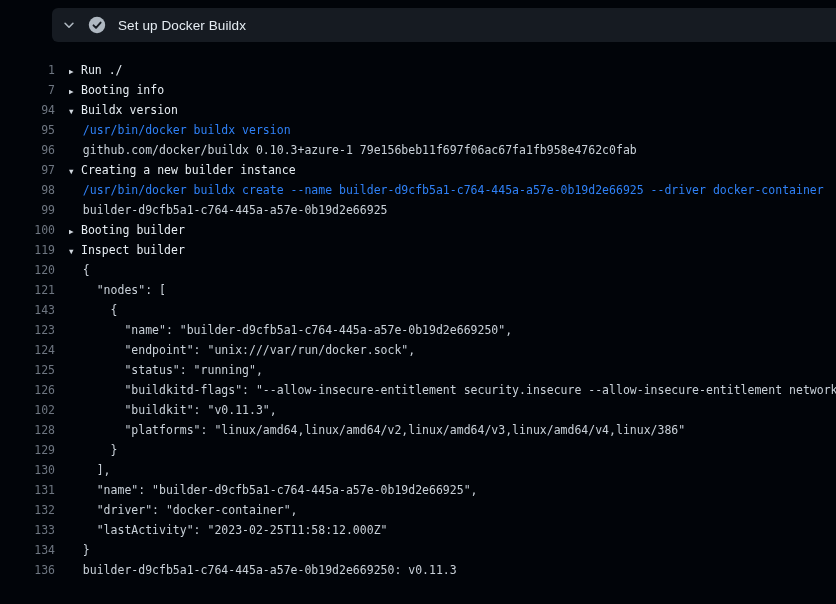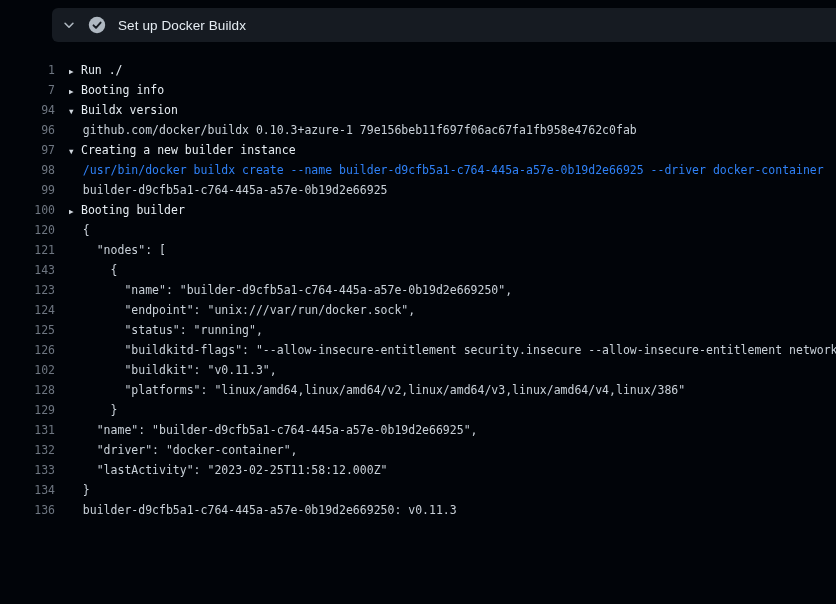--- a/index.html
+++ b/index.html
@@ -60,33 +60,36 @@
       <path d="M4.9 8.3l2.2 2.2 4.1-4.7" fill="none" stroke="#161b22" stroke-width="1.7" stroke-linecap="round" stroke-linejoin="round"></path>
     </svg>
   </span>
   <span class="step-title">Set up Docker Buildx</span>
 </div>
 
 <div class="log" id="log">
     <div class="row group"><span class="num">1</span><span class="content group"><span class="marker">▶</span><span class="gtitle">Run ./</span></span></div>
     <div class="row group"><span class="num">7</span><span class="content group"><span class="marker">▶</span><span class="gtitle">Booting info</span></span></div>
     <div class="row group"><span class="num">94</span><span class="content group"><span class="marker">▼</span><span class="gtitle">Buildx version</span></span></div>
+    <div class="row"><span class="num">95</span><span class="content command">  /usr/bin/docker buildx version</span></div>
     <div class="row"><span class="num">96</span><span class="content output">  github.com/docker/buildx 0.10.3+azure-1 79e156beb11f697f06ac67fa1fb958e4762c0fab</span></div>
     <div class="row group"><span class="num">97</span><span class="content group"><span class="marker">▼</span><span class="gtitle">Creating a new builder instance</span></span></div>
     <div class="row"><span class="num">98</span><span class="content command">  /usr/bin/docker buildx create --name builder-d9cfb5a1-c764-445a-a57e-0b19d2e66925 --driver docker-container</span></div>
     <div class="row"><span class="num">99</span><span class="content output">  builder-d9cfb5a1-c764-445a-a57e-0b19d2e66925</span></div>
     <div class="row group"><span class="num">100</span><span class="content group"><span class="marker">▶</span><span class="gtitle">Booting builder</span></span></div>
+    <div class="row group"><span class="num">119</span><span class="content group"><span class="marker">▼</span><span class="gtitle">Inspect builder</span></span></div>
     <div class="row"><span class="num">120</span><span class="content output">  {</span></div>
     <div class="row"><span class="num">121</span><span class="content output">    "nodes": [</span></div>
     <div class="row"><span class="num">143</span><span class="content output">      {</span></div>
     <div class="row"><span class="num">123</span><span class="content output">        "name": "builder-d9cfb5a1-c764-445a-a57e-0b19d2e669250",</span></div>
     <div class="row"><span class="num">124</span><span class="content output">        "endpoint": "unix:///var/run/docker.sock",</span></div>
     <div class="row"><span class="num">125</span><span class="content output">        "status": "running",</span></div>
     <div class="row"><span class="num">126</span><span class="content output">        "buildkitd-flags": "--allow-insecure-entitlement security.insecure --allow-insecure-entitlement network.host",</span></div>
     <div class="row"><span class="num">102</span><span class="content output">        "buildkit": "v0.11.3",</span></div>
     <div class="row"><span class="num">128</span><span class="content output">        "platforms": "linux/amd64,linux/amd64/v2,linux/amd64/v3,linux/amd64/v4,linux/386"</span></div>
     <div class="row"><span class="num">129</span><span class="content output">      }</span></div>
+    <div class="row"><span class="num">130</span><span class="content output">    ],</span></div>
     <div class="row"><span class="num">131</span><span class="content output">    "name": "builder-d9cfb5a1-c764-445a-a57e-0b19d2e66925",</span></div>
     <div class="row"><span class="num">132</span><span class="content output">    "driver": "docker-container",</span></div>
     <div class="row"><span class="num">133</span><span class="content output">    "lastActivity": "2023-02-25T11:58:12.000Z"</span></div>
     <div class="row"><span class="num">134</span><span class="content output">  }</span></div>
     <div class="row"><span class="num">136</span><span class="content output">  builder-d9cfb5a1-c764-445a-a57e-0b19d2e669250: v0.11.3</span></div>
   </div>
 
 </body></html>

